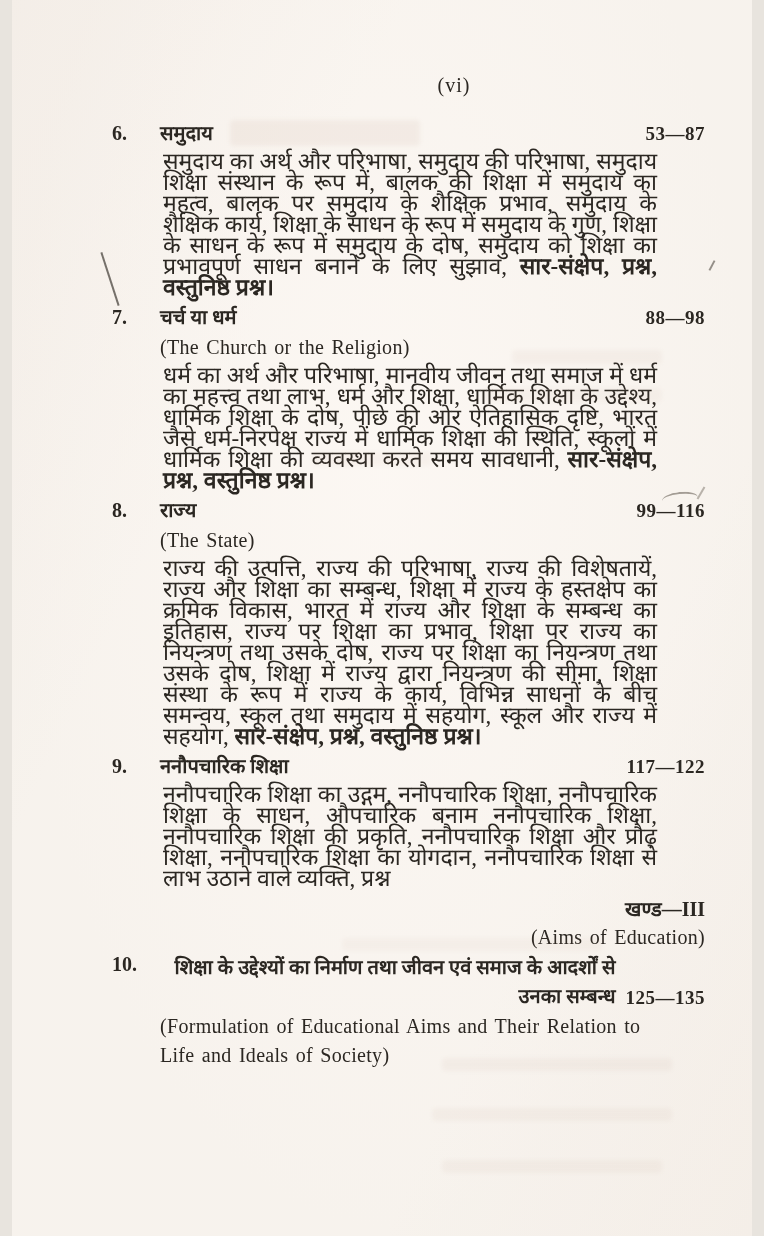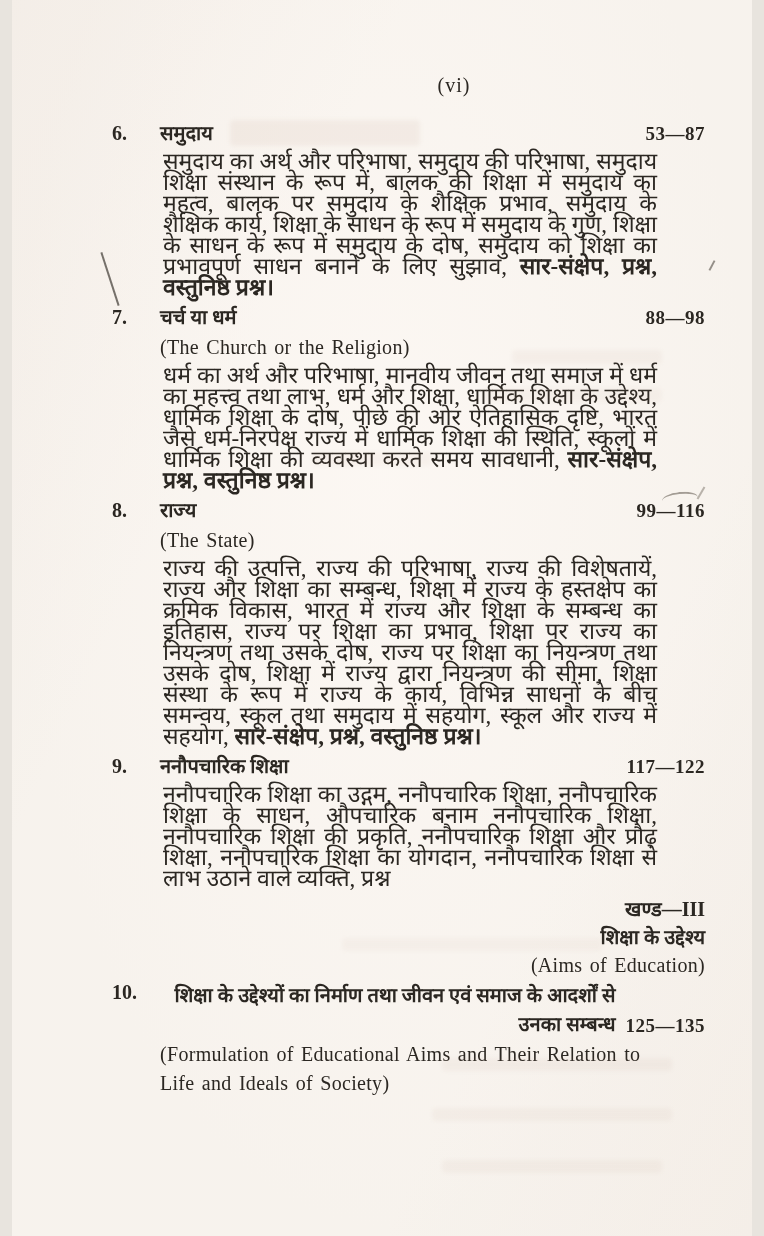--- a/index.html
+++ b/index.html
@@ -148,21 +148,20 @@
         <span class="title-hi">ननौपचारिक शिक्षा</span>
         <span class="pages">117—122</span>
       </div>
       <div class="entry-sub">
         <p class="desc"><span>ननौपचारिक शिक्षा का उद्गम, ननौपचारिक शिक्षा, ननौपचारिक शिक्षा के साधन, औपचारिक बनाम ननौपचारिक शिक्षा, ननौपचारिक शिक्षा की प्रकृति, ननौपचारिक शिक्षा और प्रौढ़ शिक्षा, ननौपचारिक शिक्षा का योगदान, ननौपचारिक शिक्षा से लाभ उठाने वाले व्यक्ति, प्रश्न</span><b></b></p>
       </div>
     </div>
 
     <div class="section-head">
       <div class="section-line">खण्ड—III</div>
-      <div class="section-line">शिक्षा के उद्देश्य</div>
       <div class="section-line en">(Aims of Education)</div>
     </div>
 
     <div class="entry entry-10">
       <div class="entry-head">
         <span class="num">10.</span>
         <span class="title-hi">शिक्षा के उद्देश्यों का निर्माण तथा जीवन एवं समाज के आदर्शों से उनका सम्बन्ध</span>
         <span class="pages">125—135</span>
       </div>
       <div class="entry-sub">

